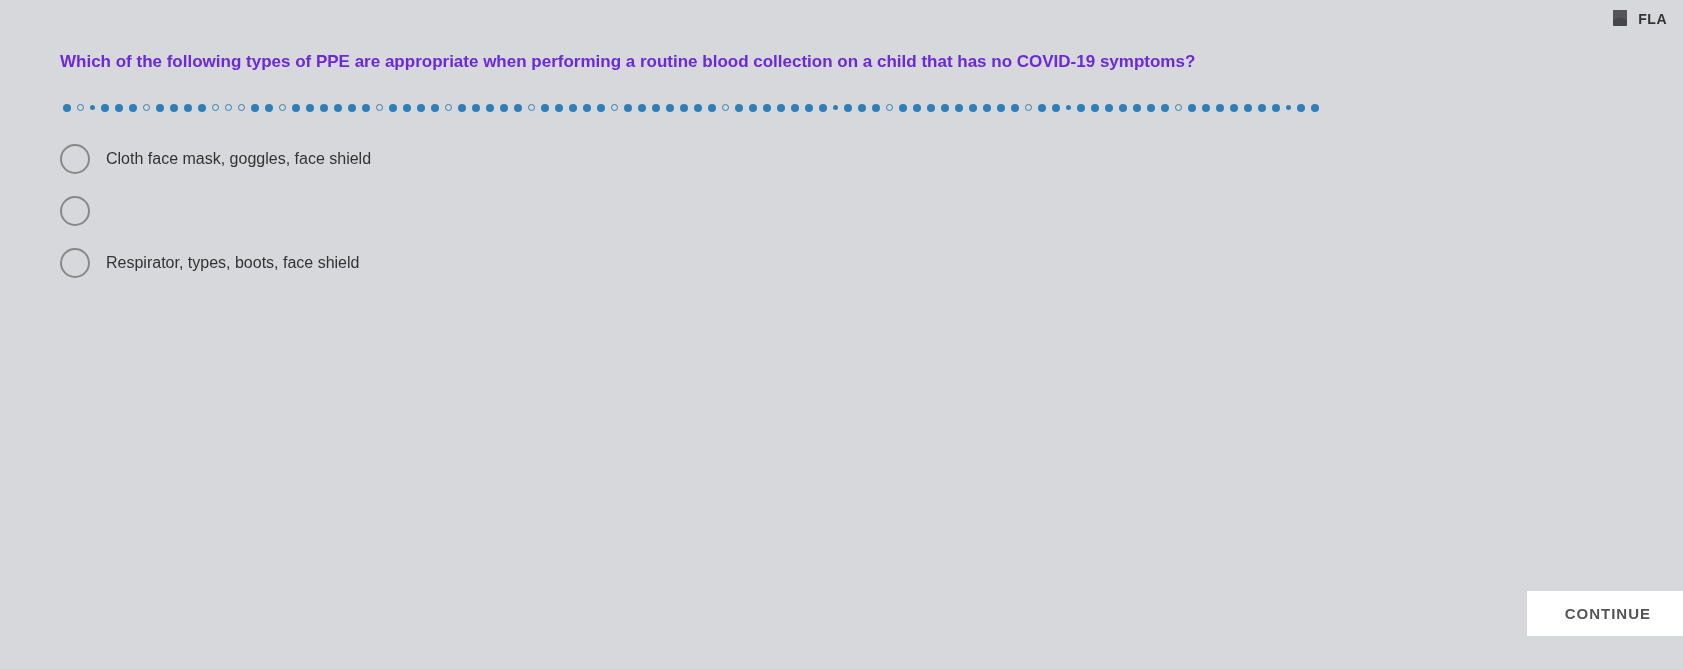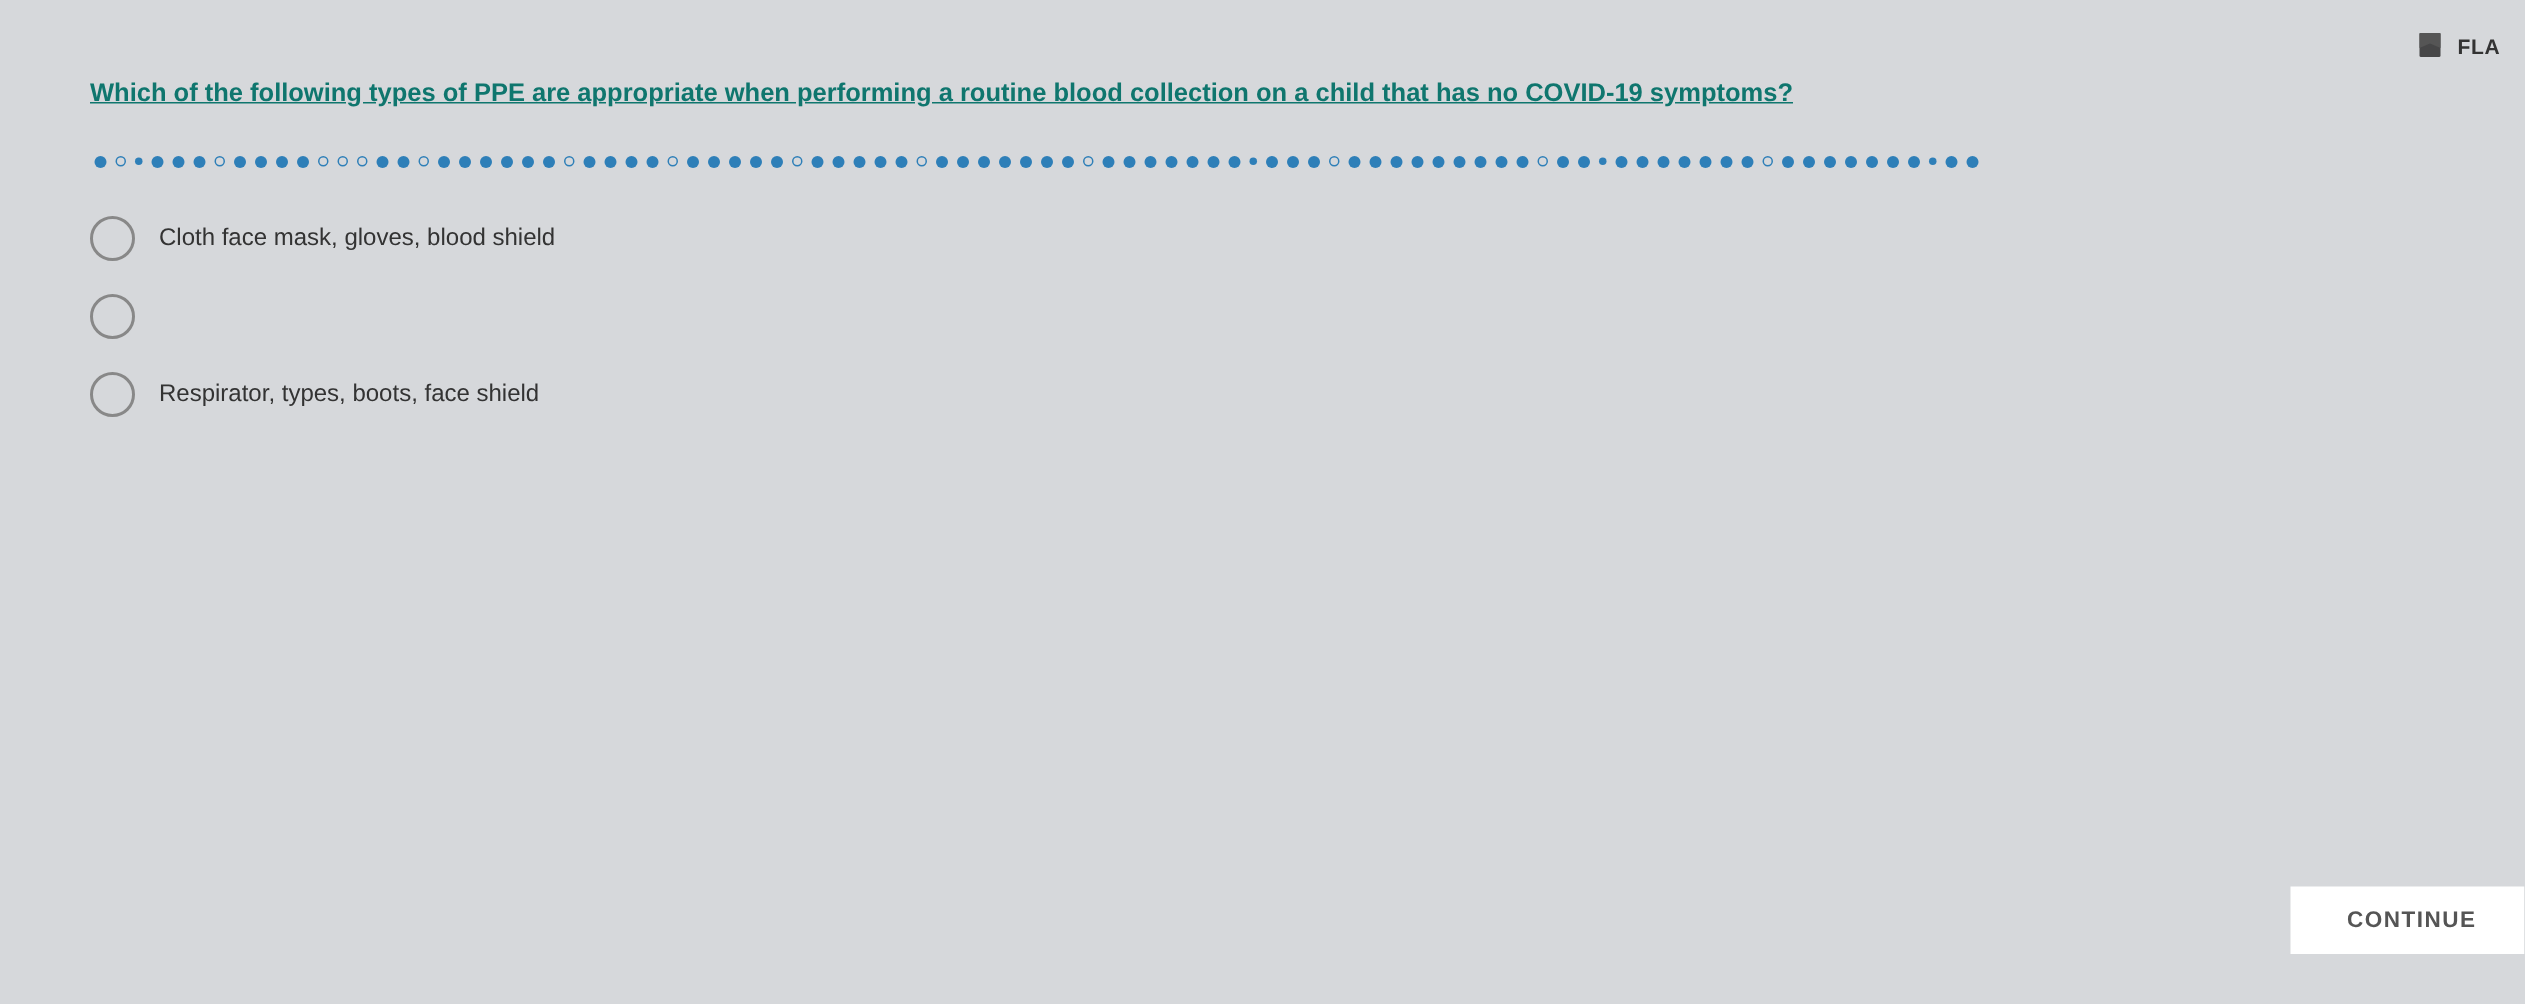--- a/index.html
+++ b/index.html
@@ -12,21 +12,21 @@
       width: 1683px;
       height: 669px;
       background-color: #d6d8db;
       font-family: Arial, sans-serif;
       position: relative;
       overflow: hidden;
     }
 
     .top-bar {
       position: absolute;
-      top: 12px;
+      top: 0;
       right: 0;
       display: flex;
       align-items: flex-start;
       padding: 8px 16px;
       gap: 6px;
     }
 
     .flag-icon-wrapper {
       display: flex;
       align-items: center;
@@ -49,24 +49,23 @@
     .main-content {
       position: absolute;
       top: 50px;
       left: 60px;
       right: 60px;
     }
 
     .question-text {
       font-size: 17px;
       font-weight: bold;
-      color: #0f766e;
+      color: #6d28d9;
       line-height: 1.4;
       margin-bottom: 30px;
-      text-decoration: underline;
     }
 
     .dots-row {
       display: flex;
       align-items: center;
       gap: 0;
       margin-bottom: 32px;
       width: 100%;
       overflow: hidden;
     }
@@ -253,21 +252,21 @@
     <span class="dot dot-filled"></span>
     <span class="dot dot-filled"></span>
     <span class="dot dot-small"></span>
     <span class="dot dot-filled"></span>
     <span class="dot dot-filled"></span>
   </div>
 
   <div class="options-list">
     <div class="option-item">
       <div class="radio-circle"></div>
-      <span class="option-label">Cloth face mask, gloves, blood shield</span>
+      <span class="option-label">Cloth face mask, goggles, face shield</span>
     </div>
     <div class="option-item">
       <div class="radio-circle"></div>
     </div>
     <div class="option-item">
       <div class="radio-circle"></div>
       <span class="option-label">Respirator, types, boots, face shield</span>
     </div>
   </div>
 

